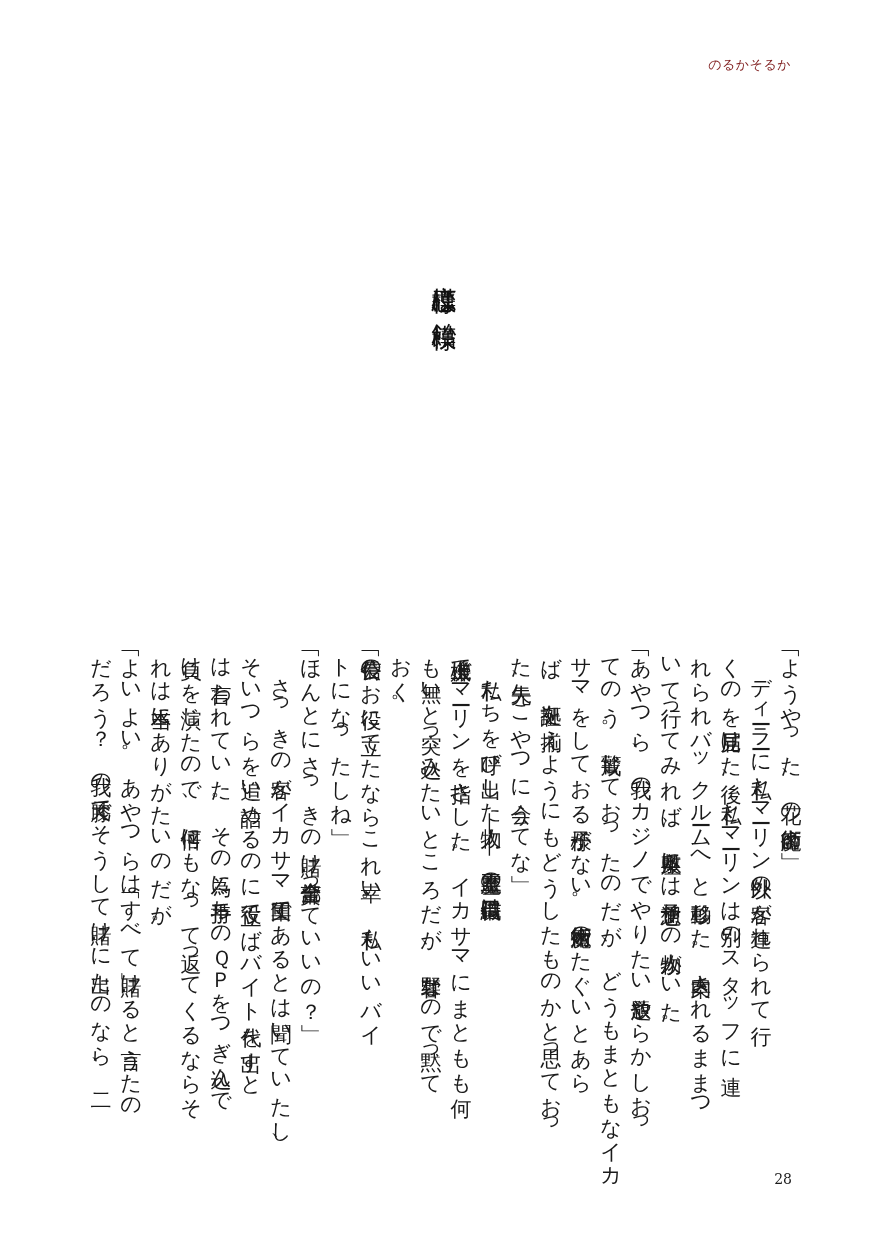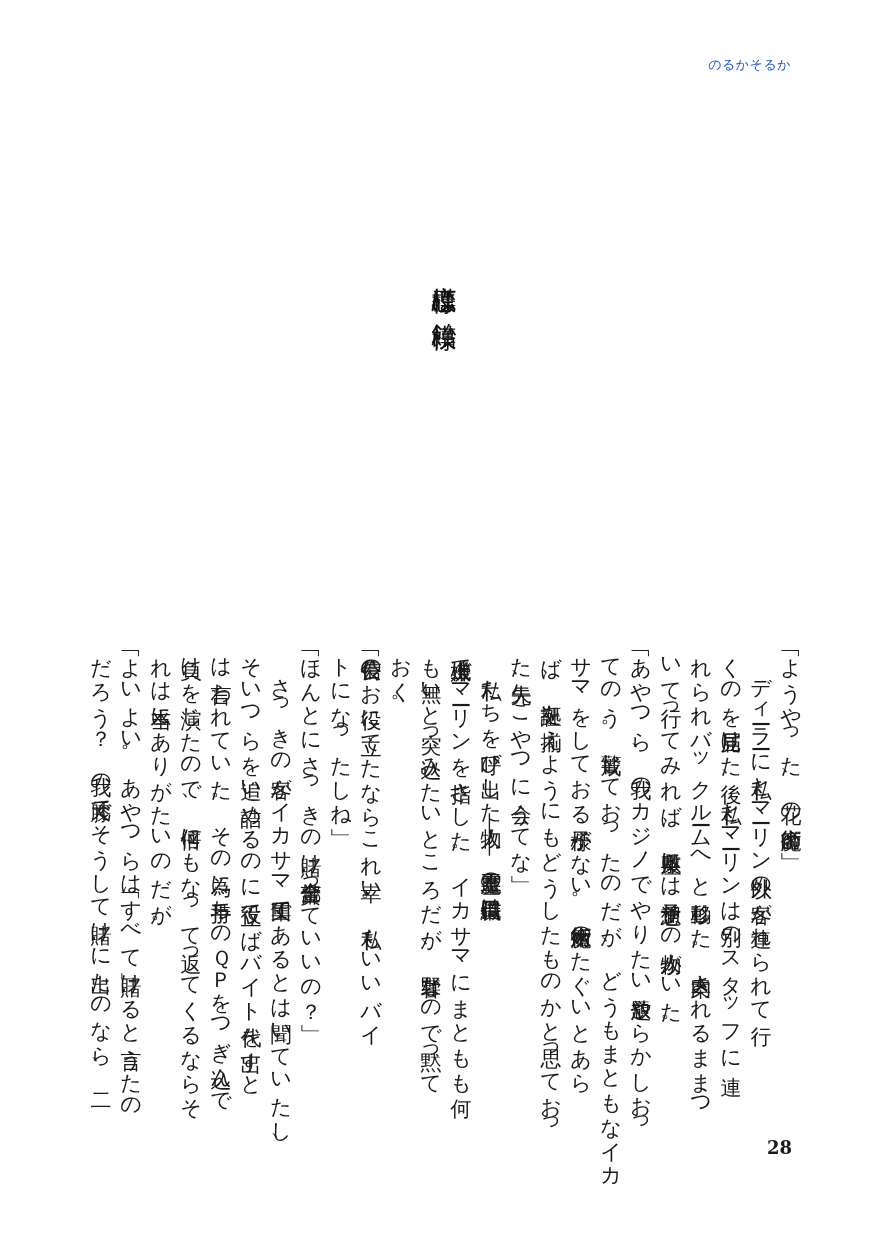--- a/index.html
+++ b/index.html
@@ -13,21 +13,21 @@
     color: #1a1a1a;
     font-family: "DejaVu Serif", "Liberation Serif", serif;
     overflow: hidden;
   }
   .running-header {
     position: absolute;
     top: 56px;
     right: 83px;
     font-size: 13px;
     letter-spacing: 0.5px;
-    color: #1d4ed8;
+    color: #7f1d1d;
     white-space: nowrap;
     margin-left: 48px;
   }
   .chapter-title {
     position: absolute;
     top: 266px;
     left: 430px;
     writing-mode: vertical-rl;
     text-orientation: mixed;
     font-size: 25px;
@@ -51,25 +51,24 @@
   }
   .body-text p.line {
     margin: 0;
     white-space: nowrap;
   }
   .body-text p.line.indent {
     text-indent: 1em;
   }
   .page-number {
     position: absolute;
-    top: 1137px;
+    top: 1171px;
     right: 82px;
-    font-size: 18px;
+    font-size: 14px;
     color: #1a1a1a;
-    font-weight: bold;
   }
 </style>
 </head>
 <body>
 
 <div class="page">
 
   <div class="running-header">のるかそるか</div>
 
   <div class="chapter-title">恋模様は飴模様</div>

